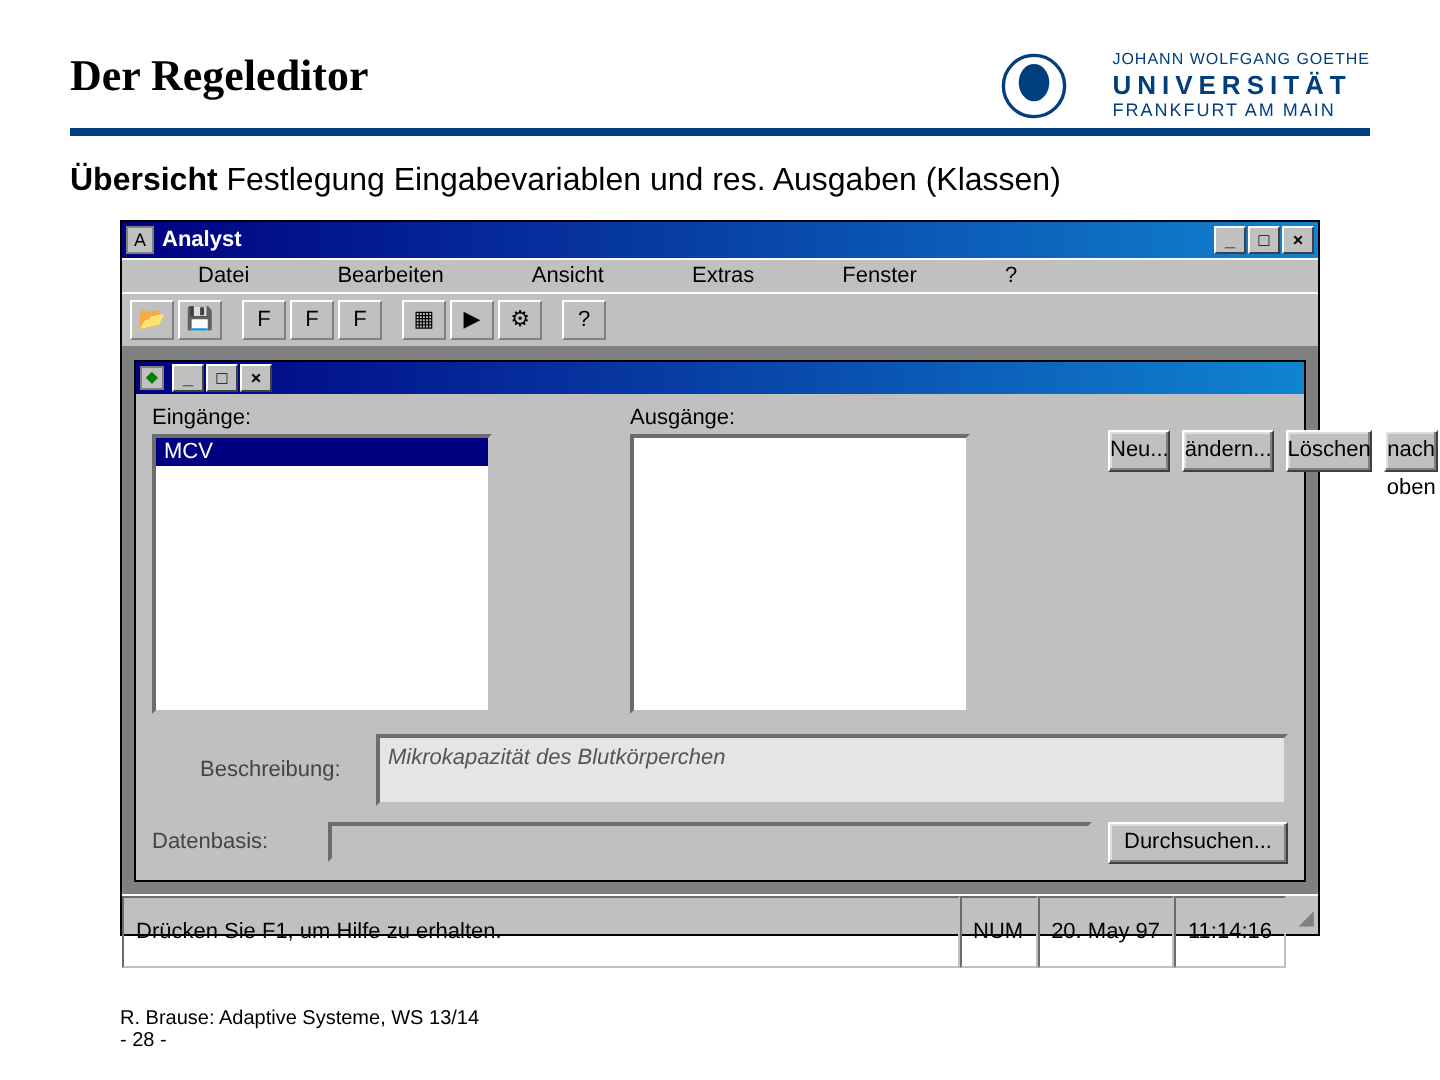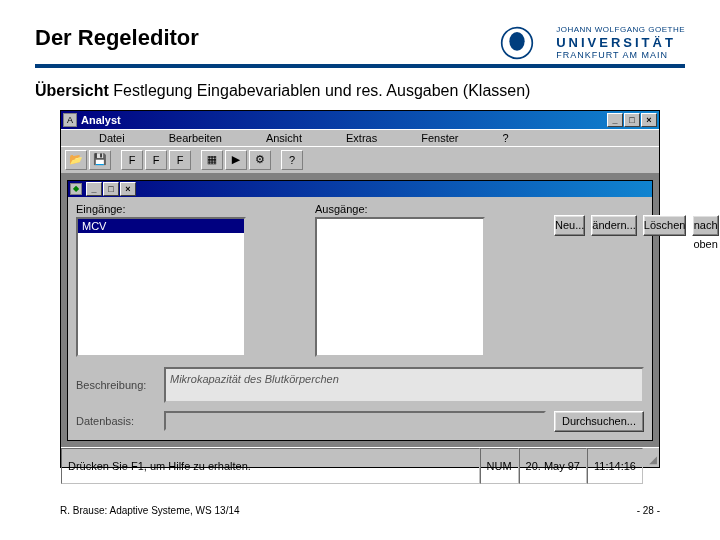--- a/index.html
+++ b/index.html
@@ -1,19 +1,19 @@
 <!DOCTYPE html>
 <html><head>
 <meta charset="utf-8">
 <style>
   * { box-sizing: border-box; margin: 0; padding: 0; }
   body { width: 720px; height: 540px; background: #fff; font-family: Arial, sans-serif; position: relative; overflow: hidden; }
   .slide { width: 720px; height: 540px; position: relative; padding: 25px 35px 0 35px; }
   .header { display: flex; justify-content: space-between; align-items: flex-start; border-bottom: 4px solid #003e7e; padding-bottom: 3px; margin-bottom: 14px; }
-  .title { font-family: Liberation Sans, sans-serif; font-size: 22px; font-weight: 900; color: #000; }
+  .title { font-family: Liberation Serif, serif; font-size: 22px; font-weight: 900; color: #000; }
   .logo { display: flex; align-items: center; gap: 6px; font-size: 10px; color: #003e7e; }
   .logo-mark { width: 34px; height: 34px; color:#003e7e; }
   .logo-text { line-height: 1.2; margin-left: 16px; }
   .logo-text .line1 { font-size: 8px; letter-spacing: 0.5px; }
   .logo-text .line2 { font-size: 13px; font-weight: 600; letter-spacing: 3px; }
   .logo-text .line3 { font-size: 9px; letter-spacing: 1px; }
   .subtitle { font-size: 16px; color: #000; margin: 4px 0 10px 0; }
   .subtitle b { font-weight: 700; }
 
   .winframe { width: 600px; margin: 0 auto; font-family: 'MS Sans Serif', Tahoma, sans-serif; font-size: 11px; border: 1px solid #000; background: #c0c0c0; }
@@ -33,32 +33,32 @@
   .childtitle .t-icon { width:12px; height:12px; margin-right:4px; background:#c0c0c0; border:1px solid #808080; font-size:8px; display:flex;align-items:center;justify-content:center;color:#008000;}
   .childtitle .t-text { flex:1; font-size:11px; font-weight:700; }
   .childbody { padding:6px 8px 8px 8px; }
   .io-row { display:flex; gap:10px; align-items:flex-start; }
   .panel { flex:1; }
   .panel-label { font-size:11px; margin-bottom:2px; display:block; color:#000; }
   .listbox { width:170px; height:140px; background:#fff; border:2px inset #c0c0c0; overflow:hidden; }
   .listbox .sel { background:#000080; color:#fff; padding:1px 4px; font-size:11px; }
   .btncol { width:90px; display:flex; flex-direction:row; gap:6px; padding-top:12px;justify-content:space-between; }
   .btn95 { height:21px; background:#c0c0c0; border:1px solid #fff; border-right-color:#404040; border-bottom-color:#404040; font-size:11px; text-align:center; line-height:19px; box-shadow: inset -1px -1px 0 #808080, inset 1px 1px 0 #dfdfdf; }
-  .descrow { margin-top:10px; display:flex; align-items:center; gap:8px; }
+  .descrow { margin-top:10px; display:flex; align-items:center; gap:8px;margin-left:24px; }
   .descrow label { width:80px; font-size:11px; color:#444;}
   .descfield { flex:1; height:36px; border:2px inset #c0c0c0; background:#e5e5e5; padding:4px; font-size:11px; color:#555; font-style:italic; }
   .dbrow { margin-top:8px; display:flex; align-items:center; gap:8px; }
   .dbrow label { width:80px; font-size:11px; color:#444;}
   .dbfield { flex:1; height:20px; border:2px inset #c0c0c0; background:#c0c0c0; }
   .btn95.browse { width:90px; }
   .statusbar { display:flex; height:20px; border-top:1px solid #fff; background:#c0c0c0; font-size:11px; }
   .statusbar .cell { border:1px inset #c0c0c0; padding:17px 6px; display:flex; align-items:center; }
   .statusbar .cell.main { flex:1; }
   .statusbar .grip { width:16px; display:flex; align-items:flex-end; justify-content:flex-end; padding:2px; color:#808080; font-size:10px; }
-  .footer { position:absolute; bottom:24px; left:60px; right:60px; display:flex; justify-content:space-between; font-size:10px; color:#000; }
+  .footer { position:absolute; bottom:14px; left:60px; right:60px; display:flex; font-size:10px; color:#000;flex-direction:column; }
 </style>
 </head>
 <body>
 
 <div class="slide">
   <div class="header">
     <div class="title">Der Regeleditor</div>
     <div class="logo">
       <svg class="logo-mark" viewBox="0 0 40 40">
           <circle cx="20" cy="20" r="18" fill="none" stroke="#003e7e" stroke-width="2"></circle>

